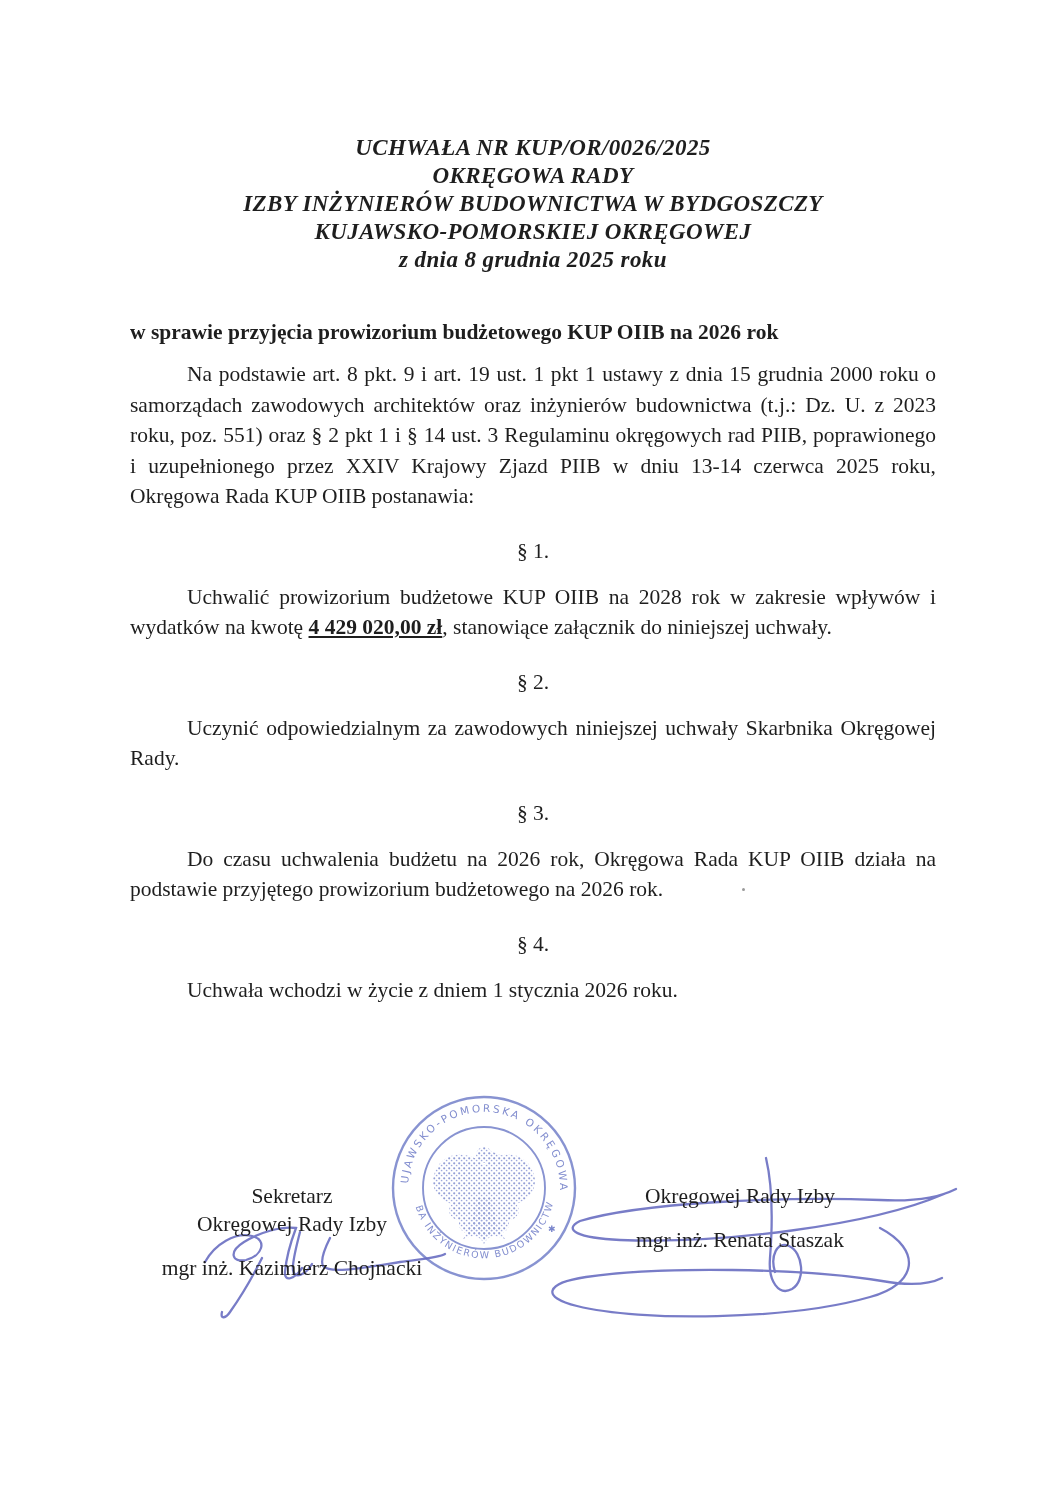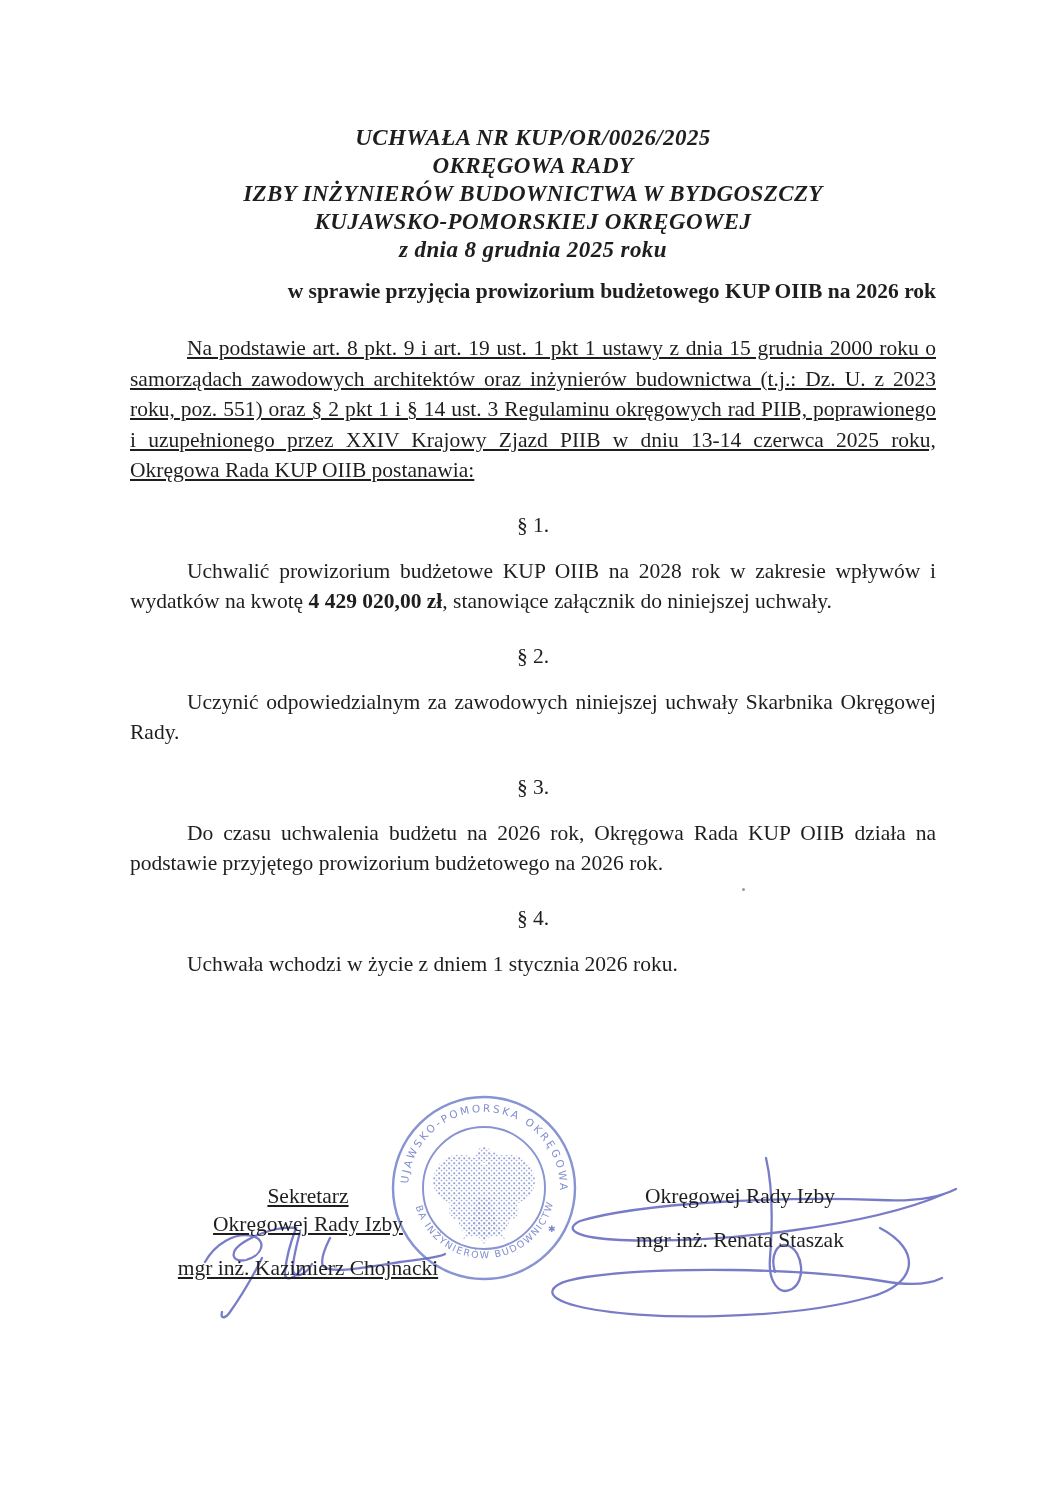--- a/index.html
+++ b/index.html
@@ -9,63 +9,63 @@
     height: 1496px;
     margin: 0 auto;
     background: #ffffff;
     font-family: "Liberation Serif", "DejaVu Serif", serif;
     color: #1e1e1e;
     overflow: hidden;
   }
   .doc {
     position: absolute;
     left: 130px;
-    top: 124px;
+    top: 134px;
     width: 806px;
   }
   .title-line {
     text-align: center;
     font-weight: bold;
     font-style: italic;
     font-size: 23px;
     line-height: 28px;
     letter-spacing: 0.4px;
   }
   .subject {
-    margin-top: 13px;
-    text-align: right;
+    margin-top: 44px;
+    text-align: left;
     font-weight: bold;
     font-size: 21.5px;
     line-height: 28px;
   }
   .para {
     font-size: 21.5px;
     line-height: 30.5px;
     text-align: justify;
     text-indent: 57px;
     margin: 0;
   }
-  .para.intro { margin-top: 28px; text-decoration: underline; }
+  .para.intro { margin-top: 13px; }
   .para.after-sect { margin-top: 16px; }
   .sect {
     margin-top: 24px;
     text-align: center;
     font-size: 21.5px;
     line-height: 30px;
   }
-  .bold { font-weight: bold; }
+  .bold { font-weight: bold; text-decoration: underline; }
   .sig-col {
     position: absolute;
     top: 1182px;
     width: 320px;
     text-align: center;
     font-size: 21.5px;
     line-height: 28px;
   }
-  .sig-left  { left: 148px; text-decoration: underline; }
+  .sig-left  { left: 132px; }
   .sig-right { left: 580px; }
   .sig-name { margin-top: 16px; white-space: nowrap; }
   .stamp-svg {
     position: absolute;
     left: 388px;
     top: 1092px;
     width: 192px;
     height: 192px;
   }
   .ink-svg {

